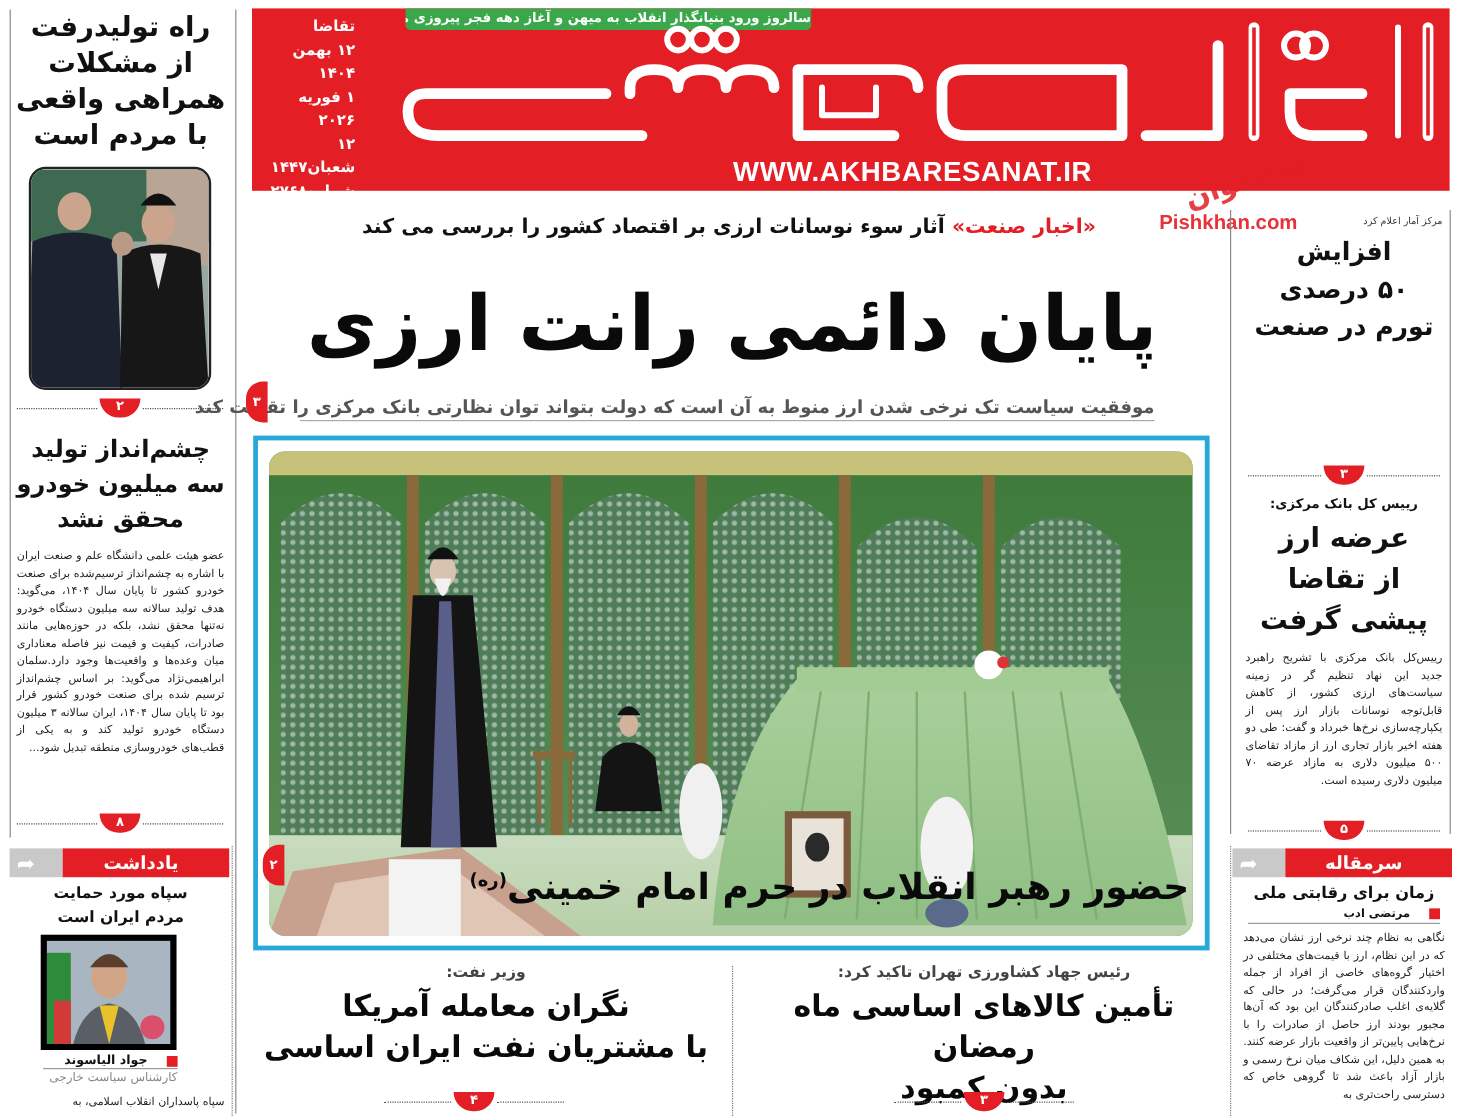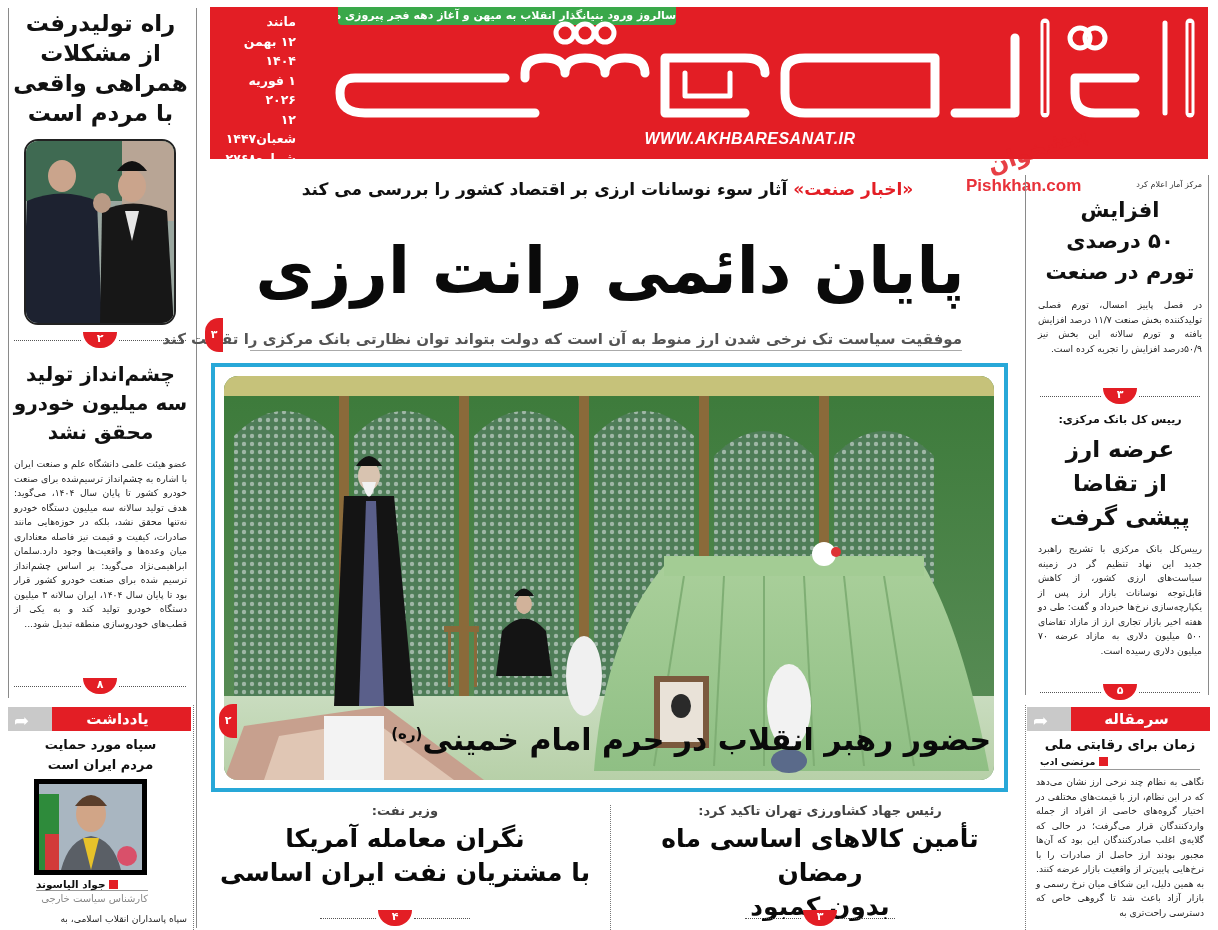--- a/index.html
+++ b/index.html
@@ -7,21 +7,21 @@
   body { font-family: "DejaVu Sans", sans-serif; color: #111; position: relative; direction: rtl; }
 
   .abs { position: absolute; }
 
   
   .masthead { left: 210px; top: 7px; width: 998px; height: 152px; background: #e31e25; }
   .banner { left: 338px; top: 7px; width: 338px; height: 18px; background: #3aa84a; border-radius: 0 0 4px 4px;
             color: #fff; font-size: 11px; font-weight: bold; text-align: center; line-height: 18px; white-space: nowrap; overflow: hidden; }
   .dateblock { left: 216px; top: 12px; width: 80px; color: #fff; font-weight: bold; font-size: 12.5px; line-height: 19.5px; text-align: right; }
   .logo { left: 335px; top: 18px; width: 870px; height: 105px; }
-  .website { left: 590px; top: 130px; width: 320px; color: #fff; font-family: "Liberation Sans", sans-serif; font-weight: bold; font-size: 16px; direction: ltr; text-align: center; letter-spacing: 0.5px; font-style: italic; }
+  .website { left: 590px; top: 130px; width: 320px; color: #fff; font-family: "Liberation Sans", sans-serif; font-weight: bold; font-size: 23px; direction: ltr; text-align: right; letter-spacing: 0.5px; }
 
   
   .wm-script { left: 985px; top: 135px; color: #e31e25; font-size: 24px; font-weight: bold; opacity: 0.85; transform: rotate(-20deg); }
   .wm-text { left: 966px; top: 176px; color: #e8323a; font-family: "Liberation Sans", sans-serif; font-size: 17px; font-weight: bold; direction: ltr; text-align: right; }
 
   
   .vrule { width: 1px; background: #8a8a8a; }
   .vrule-dot { width: 0; border-left: 1px dotted #777; }
 
   
@@ -34,21 +34,21 @@
   .pagemark { height: 18px; display: flex; align-items: center; justify-content: center; }
   .pagemark .line { flex: 1; border-top: 1px dotted #555; }
   .pagemark .badge { width: 34px; height: 16px; background: #e31e25; border-radius: 0 0 16px 16px; color: #fff;
                      font-size: 11px; font-weight: bold; text-align: center; line-height: 14px; margin: 0 2px; }
 
   .section-bar { height: 24px; display: flex; }
   .section-bar .arrow-box { width: 44px; background: #c9c9c9; position: relative; overflow: hidden; }
   .section-bar .arrow-box span { position: absolute; left: 6px; top: 3px; color: #fff; font-size: 18px; font-weight: bold; }
   .section-bar .label { flex: 1; background: #e31e25; color: #fff; font-size: 15px; font-weight: bold; padding-right: 8px; line-height: 24px; text-align: center; }
 
-  .author-line { display: flex; align-items: center; gap: 4px; font-size: 10.5px; font-weight: bold; justify-content: flex-end; }
+  .author-line { display: flex; align-items: center; gap: 16px; font-size: 10.5px; font-weight: bold; }
   .author-line .sq { width: 9px; height: 9px; background: #e31e25; display: inline-block; }
   .author-role { font-size: 10px; color: #888; border-top: 1px solid #999; padding-top: 2px; }
 
   
   .kicker { left: 250px; top: 179px; width: 715px; text-align: center; font-size: 17px; font-weight: bold; color: #111; white-space: nowrap; }
   .kicker .red { color: #e31e25; }
   .mainhead { left: 245px; top: 228px; width: 730px; text-align: center; font-size: 64px; font-weight: bold; color: #0a0a0a; line-height: 86px; letter-spacing: -1px; white-space: nowrap; }
   .subhead { left: 250px; top: 330px; width: 712px; text-align: center; font-size: 15px; font-weight: bold; color: #555; white-space: nowrap;
              border-bottom: 1px solid #aaa; padding-bottom: 2px; }
   .side-badge { width: 18px; height: 34px; background: #e31e25; border-radius: 14px 0 0 14px; color: #fff; font-size: 11px; font-weight: bold;
@@ -67,21 +67,21 @@
   .right-col { left: 1030px; width: 180px; }
   .tiny { font-size: 8px; color: #333; }
   .h-right { font-weight: bold; text-align: center; color: #111; }
 </style>
 </head>
 <body>
 
 <div class="abs masthead"></div>
 <div class="abs banner">سالروز ورود بنیانگذار انقلاب به میهن و آغاز دهه فجر پیروزی مبارک باد</div>
 <div class="abs dateblock">
-  <div>مانند</div>
+  <div>تقاضا</div>
   <div>۱۲ بهمن ۱۴۰۴</div>
   <div>۱ فوریه ۲۰۲۶</div>
   <div>۱۲ شعبان۱۴۴۷</div>
   <div>شماره۲۷۶۸</div>
   <div>۸ صفحه</div>
   <div>۱۰۰۰۰ تومان</div>
 </div>
 
 <svg class="abs logo" viewBox="0 0 870 105" preserveAspectRatio="none">
   <g fill="none" stroke="#ffffff" stroke-width="9" stroke-linecap="round" stroke-linejoin="round">
@@ -311,21 +311,20 @@
     <div class="line"></div>
 </div>
 
 <div class="abs right-col" style="top:180px;">
   <div class="tiny" style="text-align:right; padding-right:8px;">مرکز آمار اعلام کرد</div>
   <div class="h-right" style="font-size:21px; line-height:31px; margin-top:6px;">
     <div>افزایش</div>
     <div>۵۰ درصدی</div>
     <div>تورم در صنعت</div>
   </div>
-  <p class="body-text" style="margin:10px 8px 0 8px;">در فصل پاییز امسال، تورم فصلی تولیدکننده بخش صنعت ۱۱/۷ درصد افزایش یافته و تورم سالانه این بخش نیز ۵۰/۹درصد افزایش را تجربه کرده است.</p>
 </div>
 <div class="abs pagemark" style="left:1040px; top:387px; width:160px;">
   <div class="line"></div>
     <div class="badge">۳</div>
     <div class="line"></div>
 </div>
 
 <div class="abs right-col" style="top:413px;">
   <div class="h-right" style="font-size:11px;">رییس کل بانک مرکزی:</div>
   <div class="h-right" style="font-size:23px; line-height:34px; margin-top:6px;">

